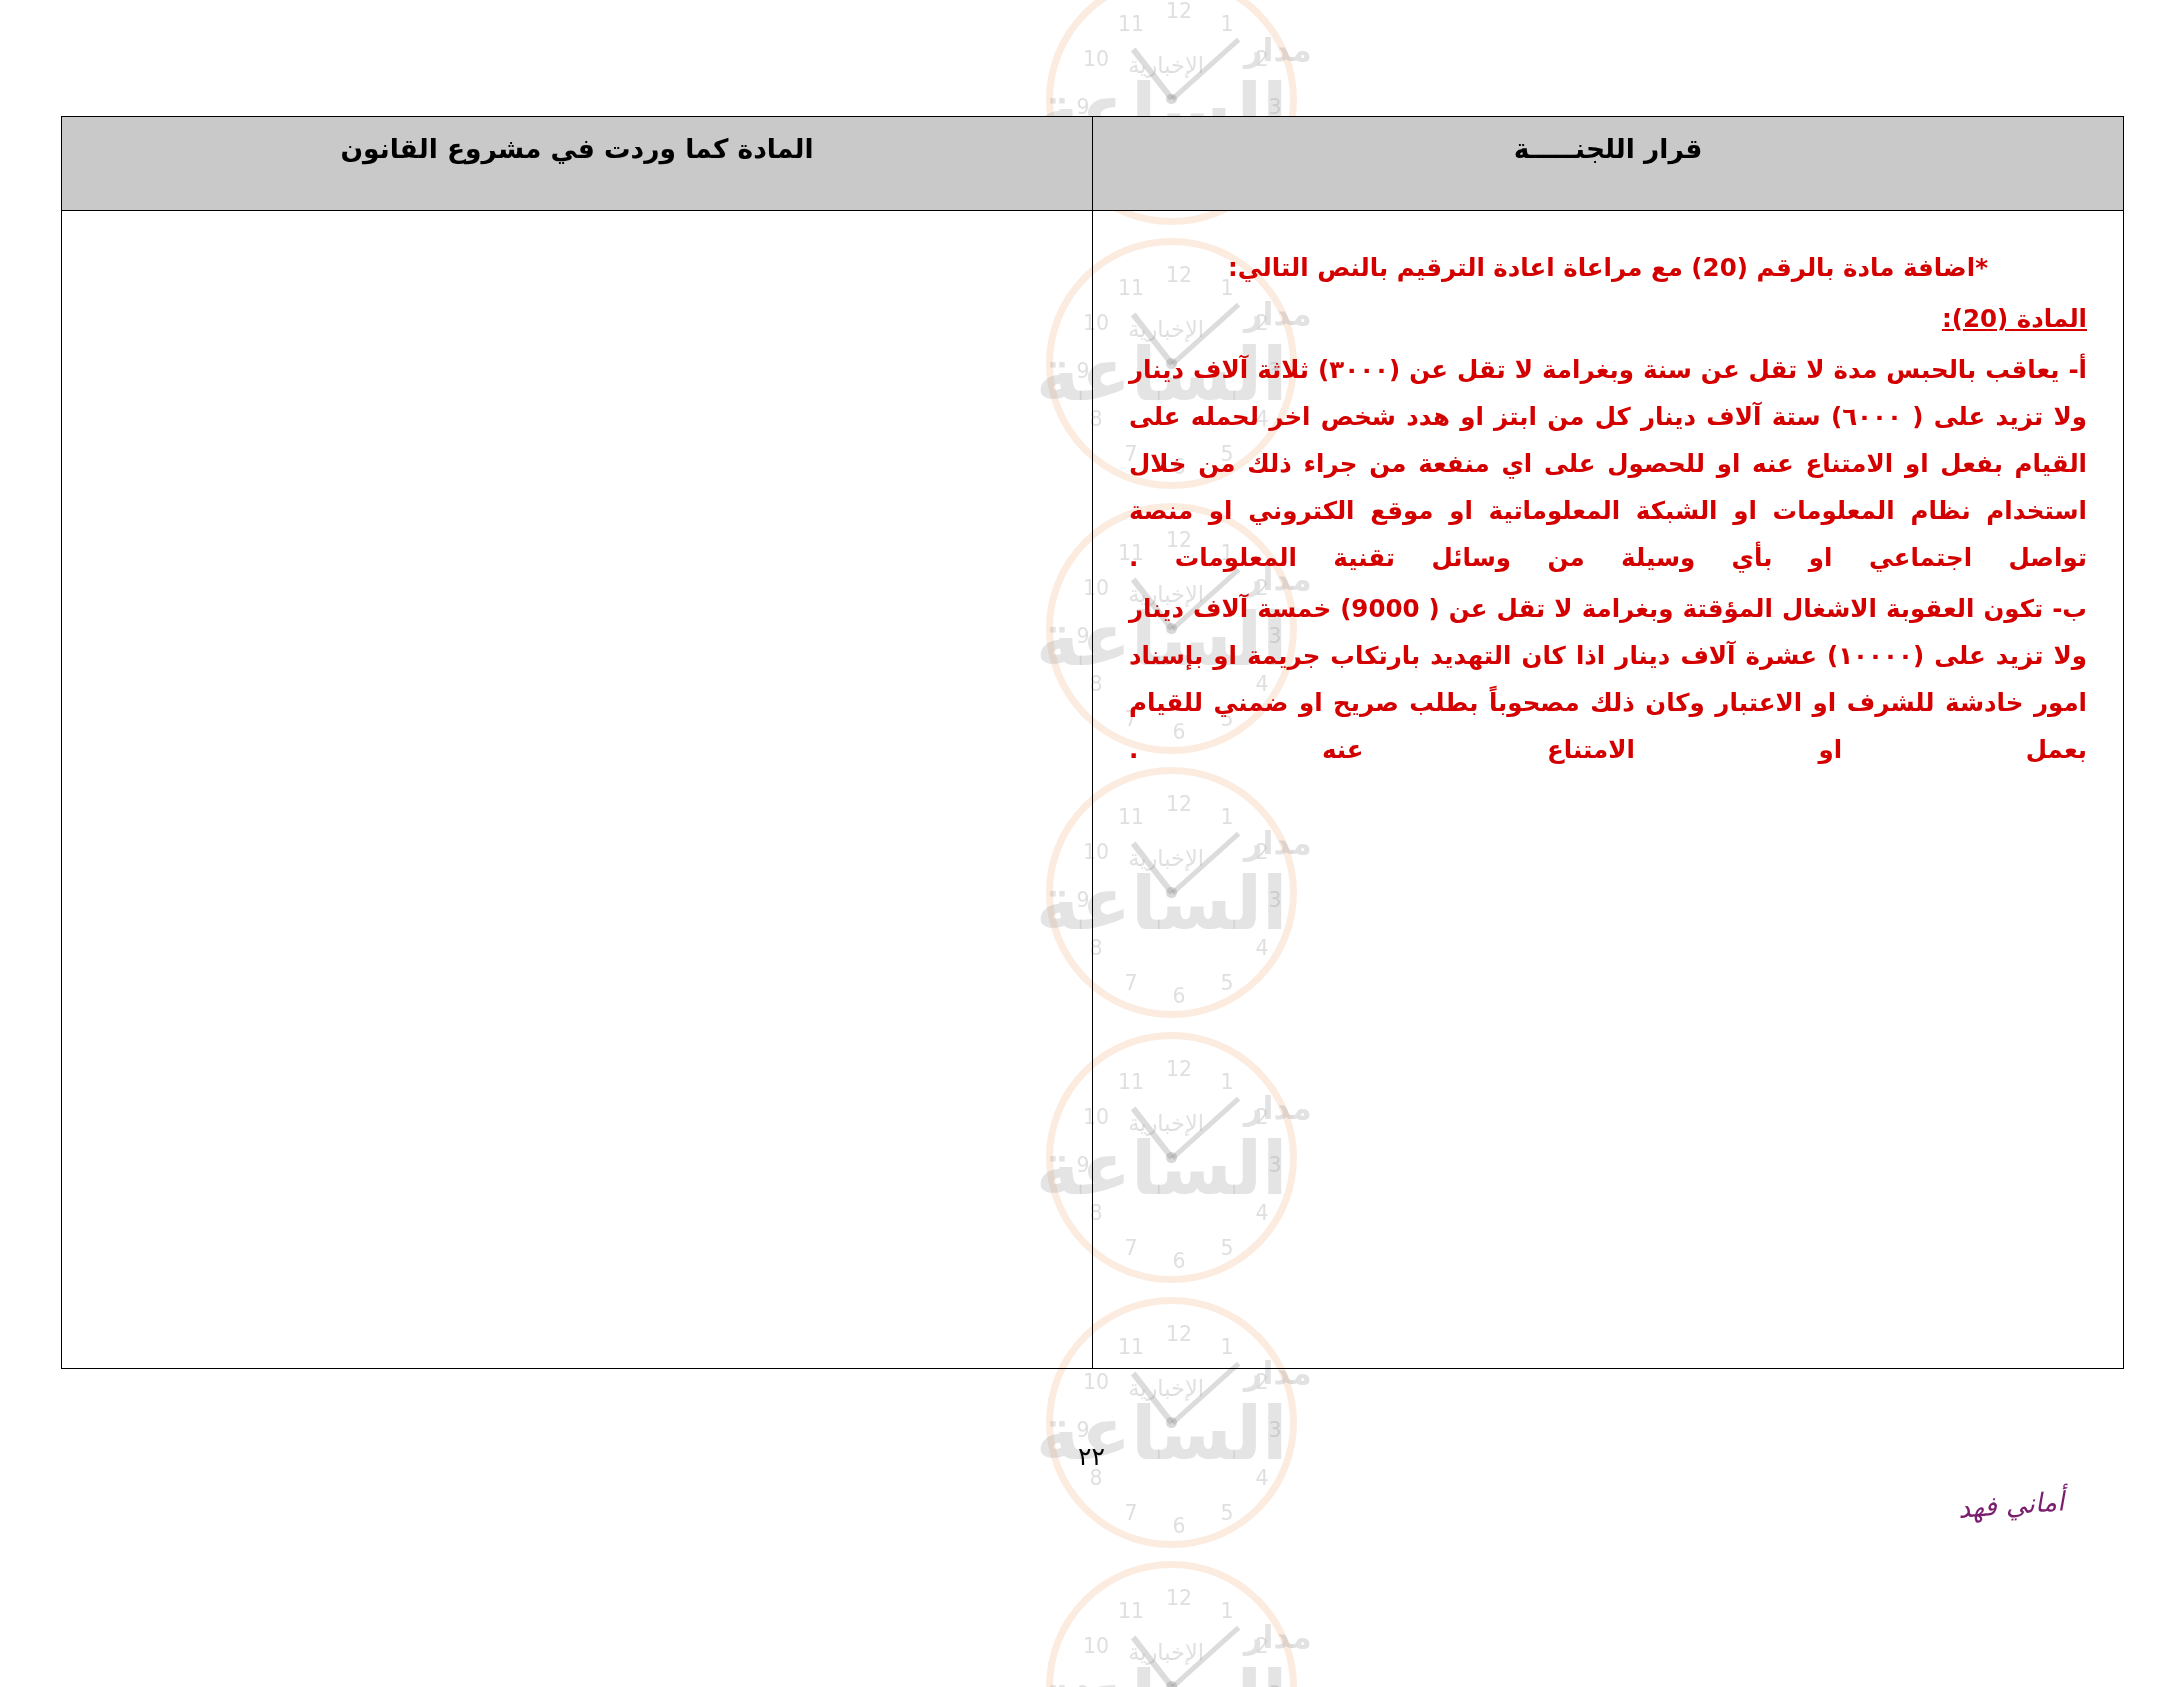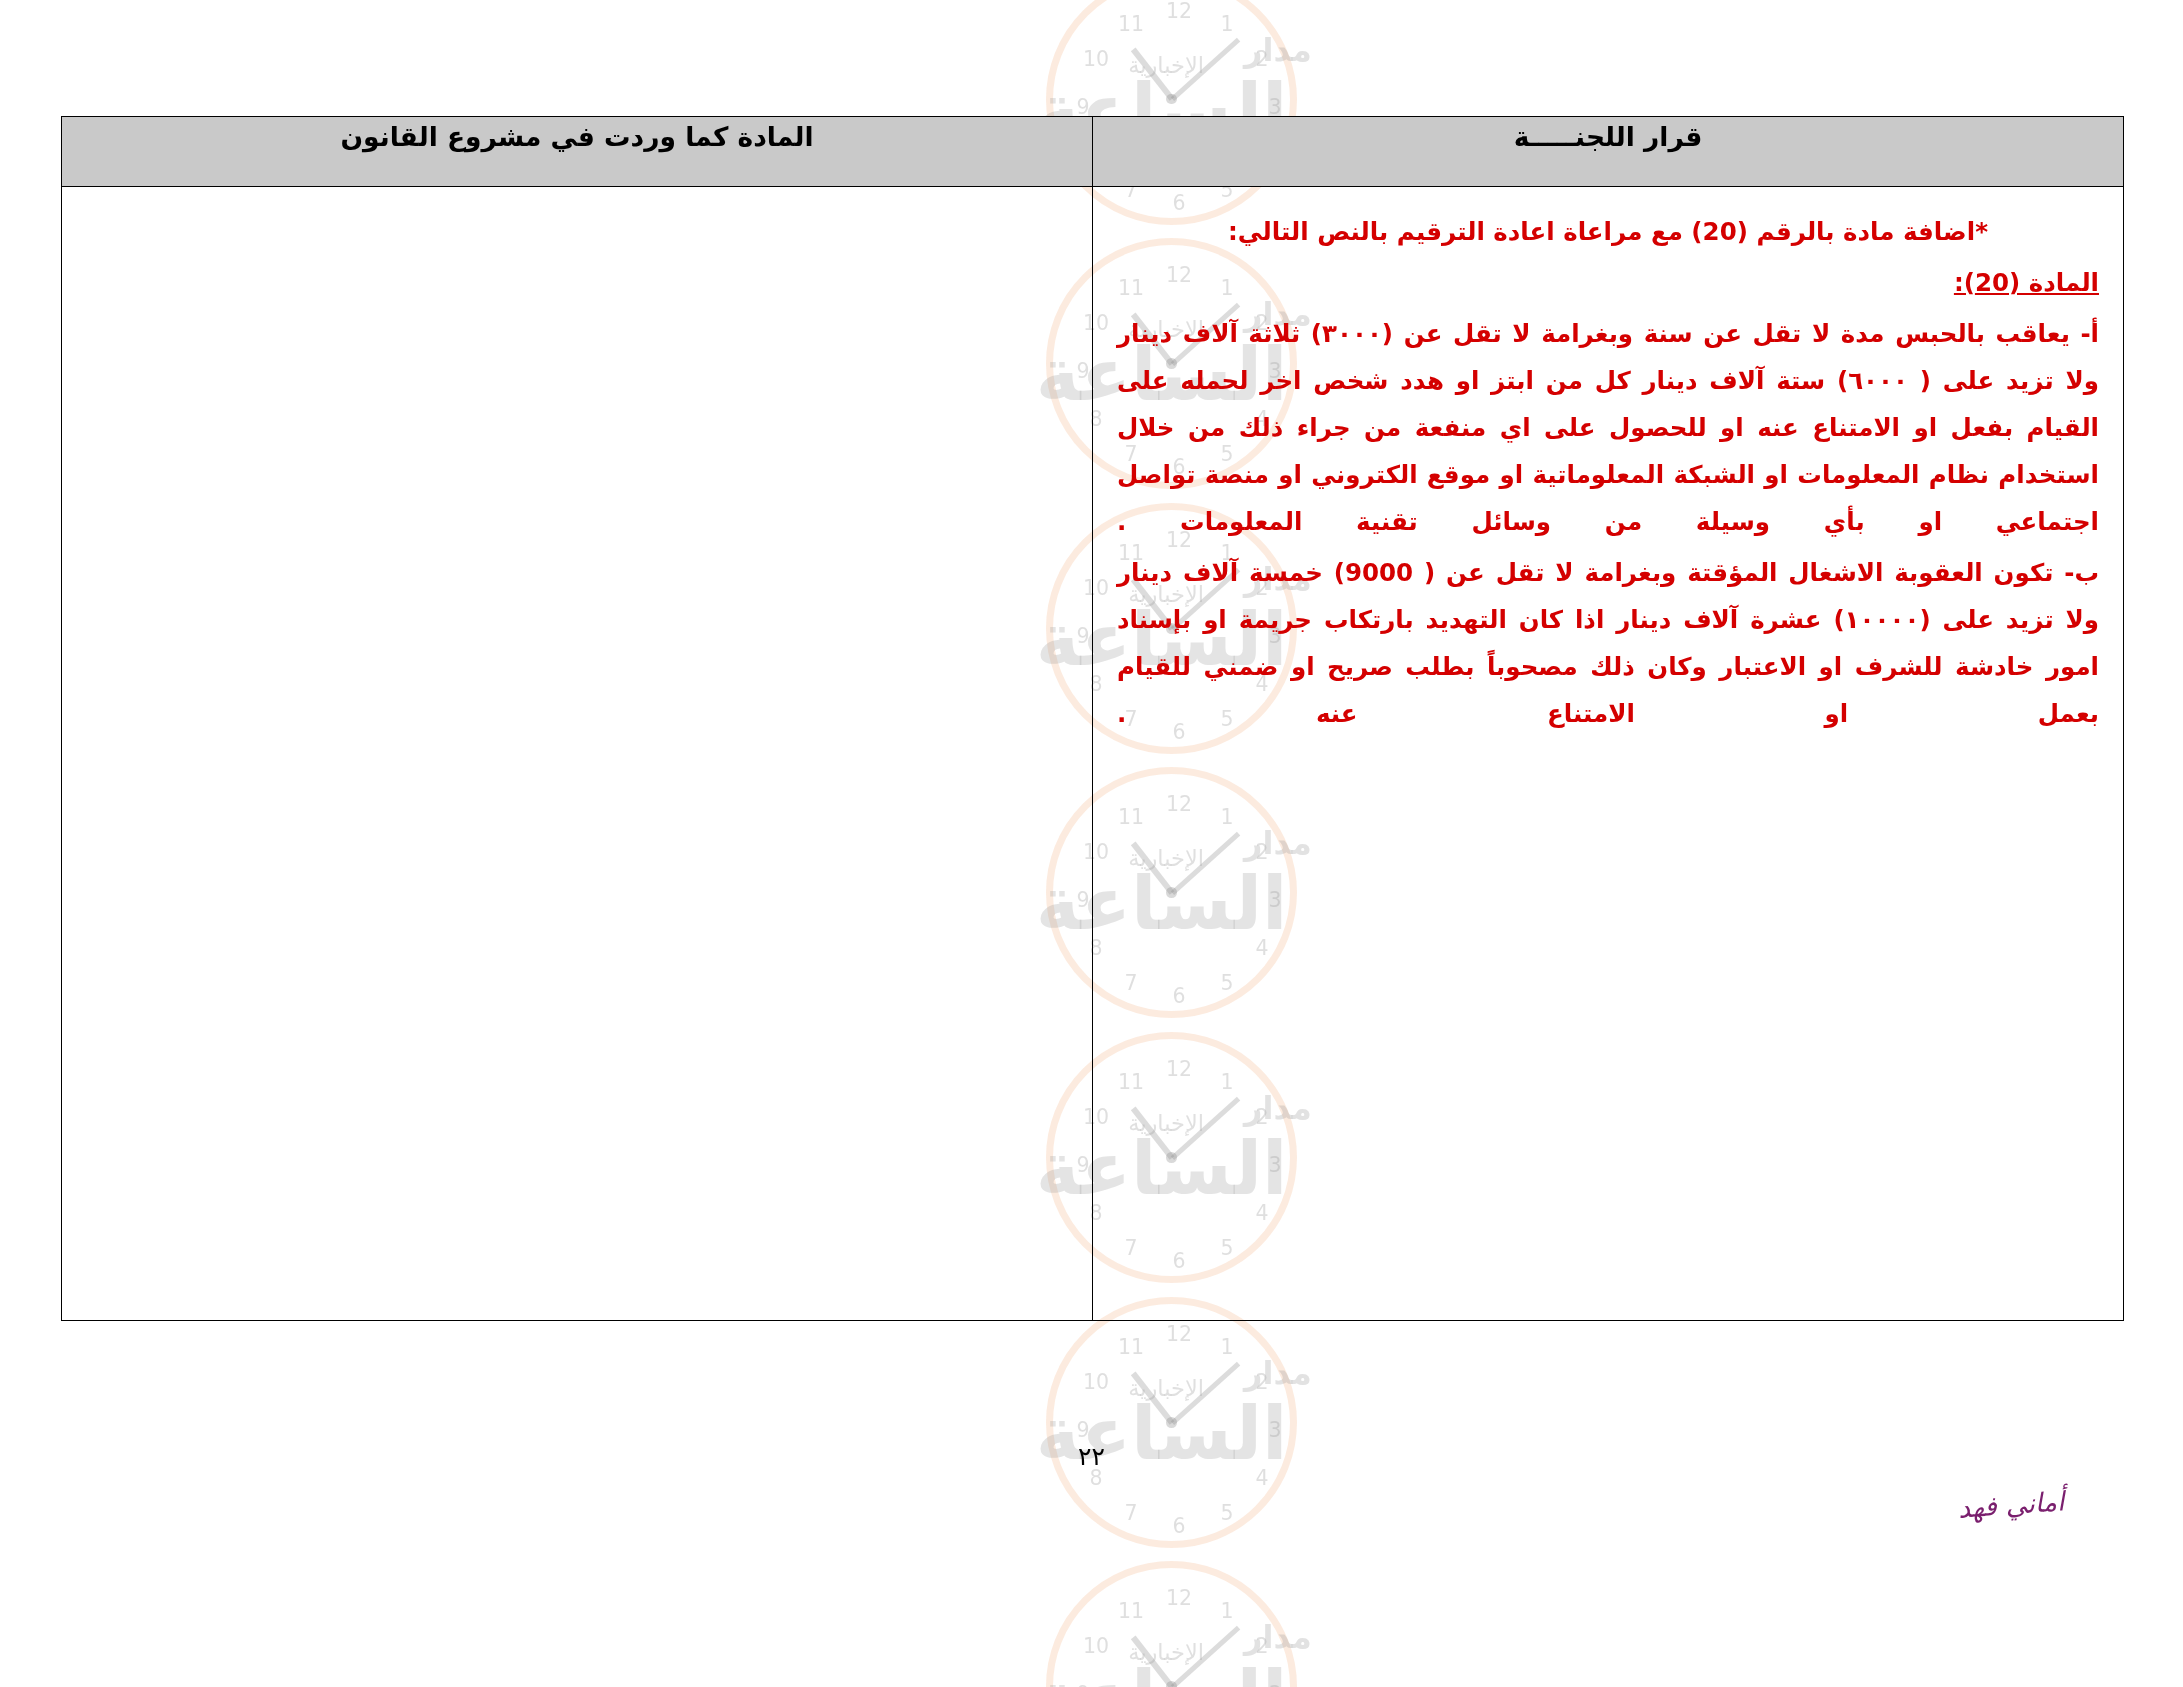--- a/index.html
+++ b/index.html
@@ -101,21 +101,21 @@
     top: 116px;
     left: 61px;
     width: 2063px;
     border-collapse: collapse;
     table-layout: fixed;
   }
   table.law-table th,
   table.law-table td {
     border: 1.3px solid #000000;
     vertical-align: top;
-    padding: 4px;
+    padding: 16px;
   }
   thead th {
     background: #c9c9c9;
     height: 61px;
     font-size: 26.5px;
     font-weight: bold;
     color: #000000;
     text-align: center;
     vertical-align: middle;
     font-family: "DejaVu Sans", "Liberation Sans", sans-serif;

